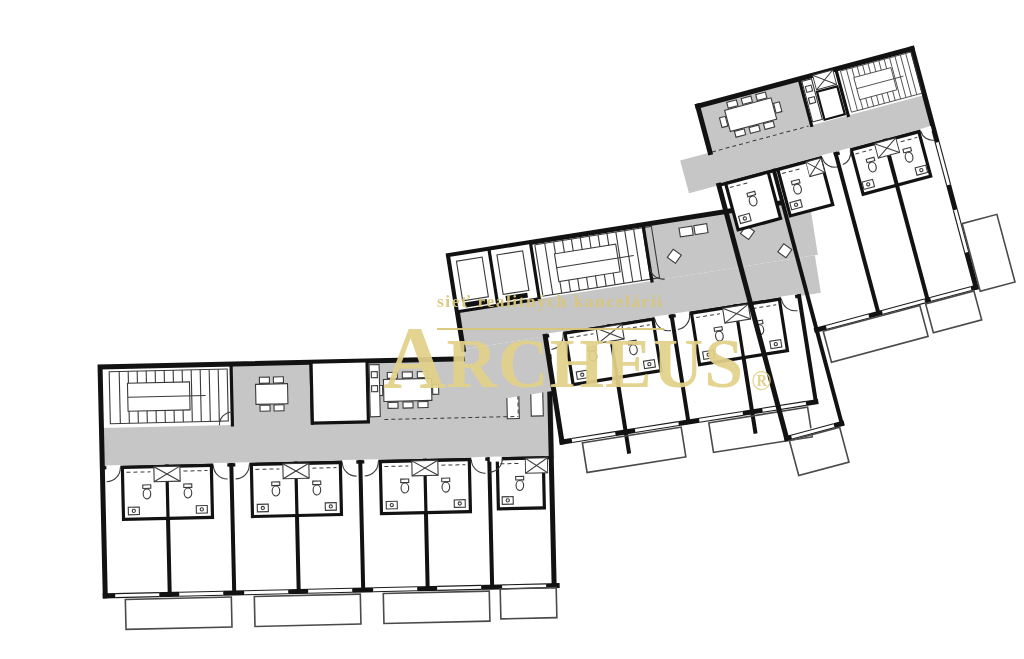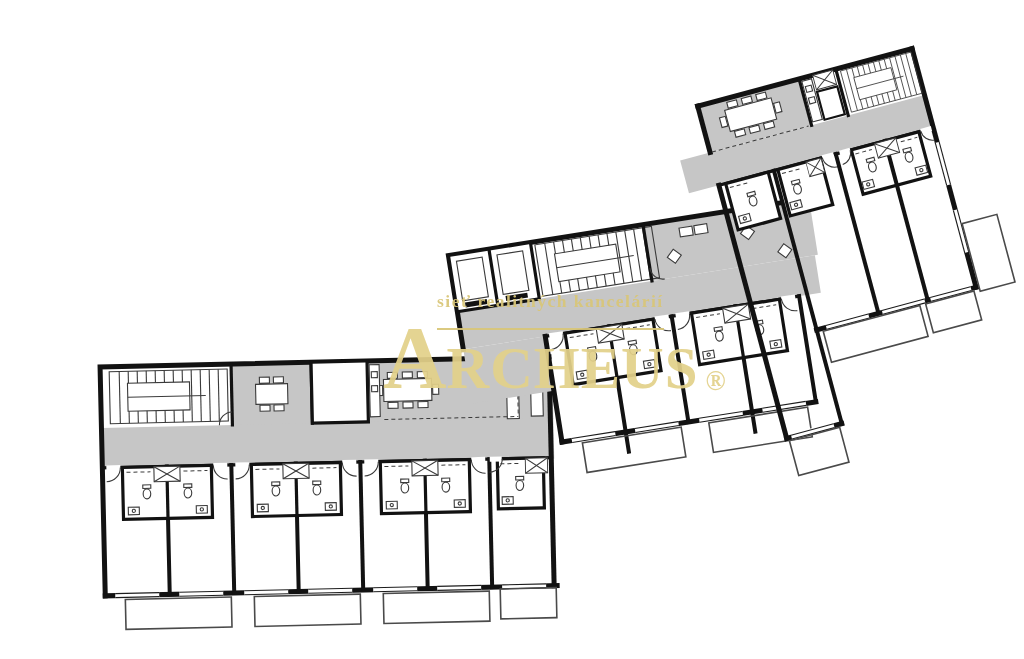--- a/index.html
+++ b/index.html
@@ -43,21 +43,21 @@
   }
   .wm .tagline{
     margin-left:54px;
     font-size:17.5px;letter-spacing:1.5px;font-weight:bold;
     color:var(--watermark_gold_dark);
     border-bottom:2.5px solid var(--watermark_gold_dark);
     padding-bottom:16px;display:inline-block;white-space:nowrap;
   }
   .wm .brandrow{display:flex;align-items:flex-end;margin-top:-6px;}
   .wm .brand-initial{font-size:88px;line-height:.78;font-weight:bold;}
-  .wm .brand-rest{font-size:59px;line-height:.82;font-weight:bold;letter-spacing:1px;}
+  .wm .brand-rest{font-size:70px;line-height:.82;font-weight:bold;letter-spacing:1px;}
   .wm .reg{font-size:27px;line-height:1;margin-left:7px;transform:translateY(2px);font-weight:bold;}
 </style>
 </head>
 <body>
 
 <div class="stage">
 <svg width="1024" height="659" viewBox="0 0 1024 659">
 
   <defs>
 

